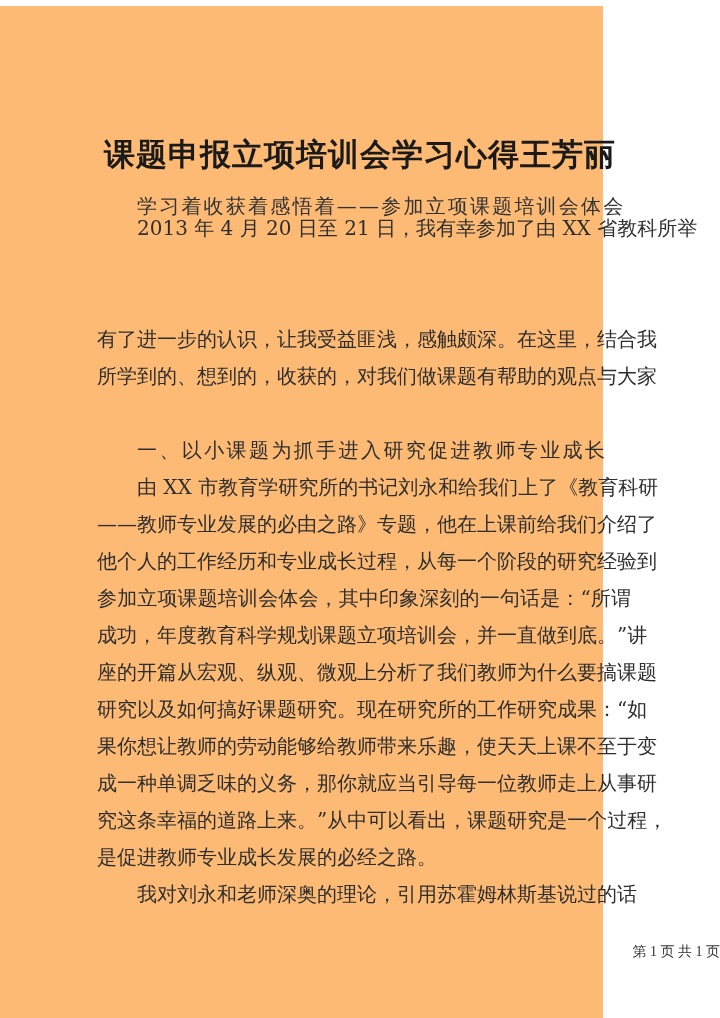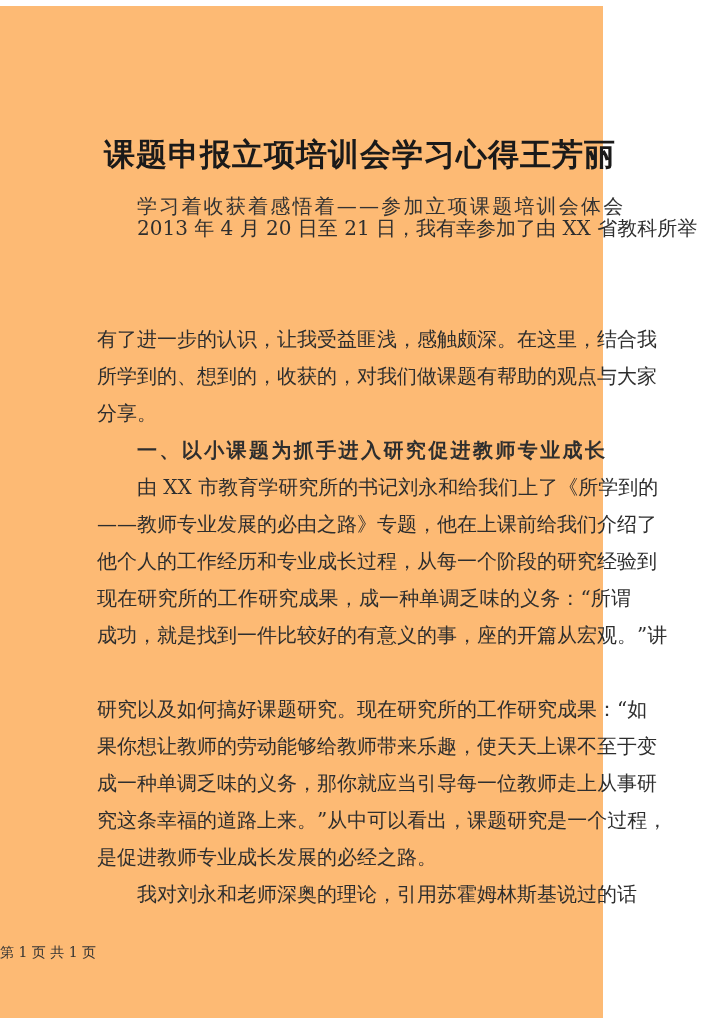--- a/index.html
+++ b/index.html
@@ -58,53 +58,53 @@
       text-align-last: left;
       letter-spacing: 2.2px;
       color: #333;
       margin-top: 14px;
     }
     .line.heading {
       left: 137px;
       width: auto;
       text-align-last: left;
       letter-spacing: 2.4px;
-      font-weight: bold;
     }
     .footer {
       position: absolute;
       left: 0;
       top: 936px;
       width: 720px;
-      text-align: left;
+      text-align: right;
       font-size: 14px;
       color: #333;
       line-height: 20px;
+      font-family: Liberation Serif, serif;
     }
   </style>
 </head>
 <body>
 
 <div class="page">
   <div class="title">课题申报立项培训会学习心得王芳丽</div>
 
   <div class="line subtitle" style="top:172px">学习着收获着感悟着——参加立项课题培训会体会</div>
 
   <div class="line indent" style="top:208px">2013 年 4 月 20 日至 21 日，我有幸参加了由 XX 省教科所举</div>
   <div class="line" style="top:319px">有了进一步的认识，让我受益匪浅，感触颇深。在这里，结合我</div>
   <div class="line" style="top:356px">所学到的、想到的，收获的，对我们做课题有帮助的观点与大家</div>
-  <div class="line last" style="top:393px">分享。</div>
 
   <div class="line heading" style="top:430px">一、以小课题为抓手进入研究促进教师专业成长</div>
 
-  <div class="line indent" style="top:467px">由 XX 市教育学研究所的书记刘永和给我们上了《所学到的</div>
+  <div class="line indent" style="top:467px">由 XX 市教育学研究所的书记刘永和给我们上了《教育科研</div>
   <div class="line" style="top:504px">——教师专业发展的必由之路》专题，他在上课前给我们介绍了</div>
   <div class="line" style="top:541px">他个人的工作经历和专业成长过程，从每一个阶段的研究经验到</div>
-  <div class="line" style="top:578px">现在研究所的工作研究成果，成一种单调乏味的义务：“所谓</div>
-  <div class="line" style="top:615px">成功，就是找到一件比较好的有意义的事，座的开篇从宏观。”讲</div>
+  <div class="line" style="top:578px">参加立项课题培训会体会，其中印象深刻的一句话是：“所谓</div>
+  <div class="line" style="top:615px">成功，年度教育科学规划课题立项培训会，并一直做到底。”讲</div>
+  <div class="line" style="top:652px">座的开篇从宏观、纵观、微观上分析了我们教师为什么要搞课题</div>
   <div class="line" style="top:689px">研究以及如何搞好课题研究。现在研究所的工作研究成果：“如</div>
   <div class="line" style="top:763px">成一种单调乏味的义务，那你就应当引导每一位教师走上从事研</div>
   <div class="line" style="top:726px">果你想让教师的劳动能够给教师带来乐趣，使天天上课不至于变</div>
   <div class="line" style="top:800px">究这条幸福的道路上来。”从中可以看出，课题研究是一个过程，</div>
   <div class="line last" style="top:837px">是促进教师专业成长发展的必经之路。</div>
 
   <div class="line indent" style="top:874px">我对刘永和老师深奥的理论，引用苏霍姆林斯基说过的话</div>
 
   <div class="footer">第 1 页  共 1 页</div>
 </div>

